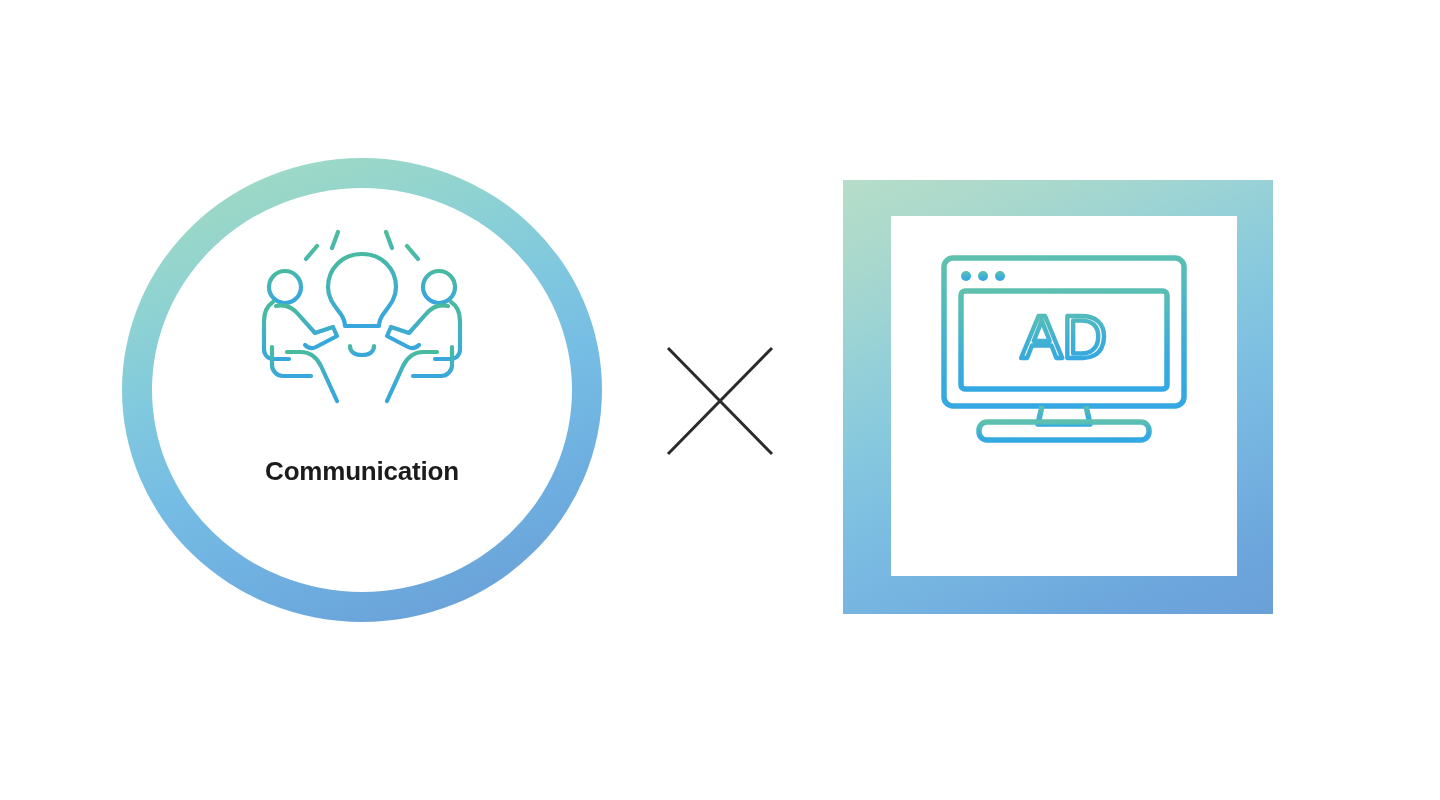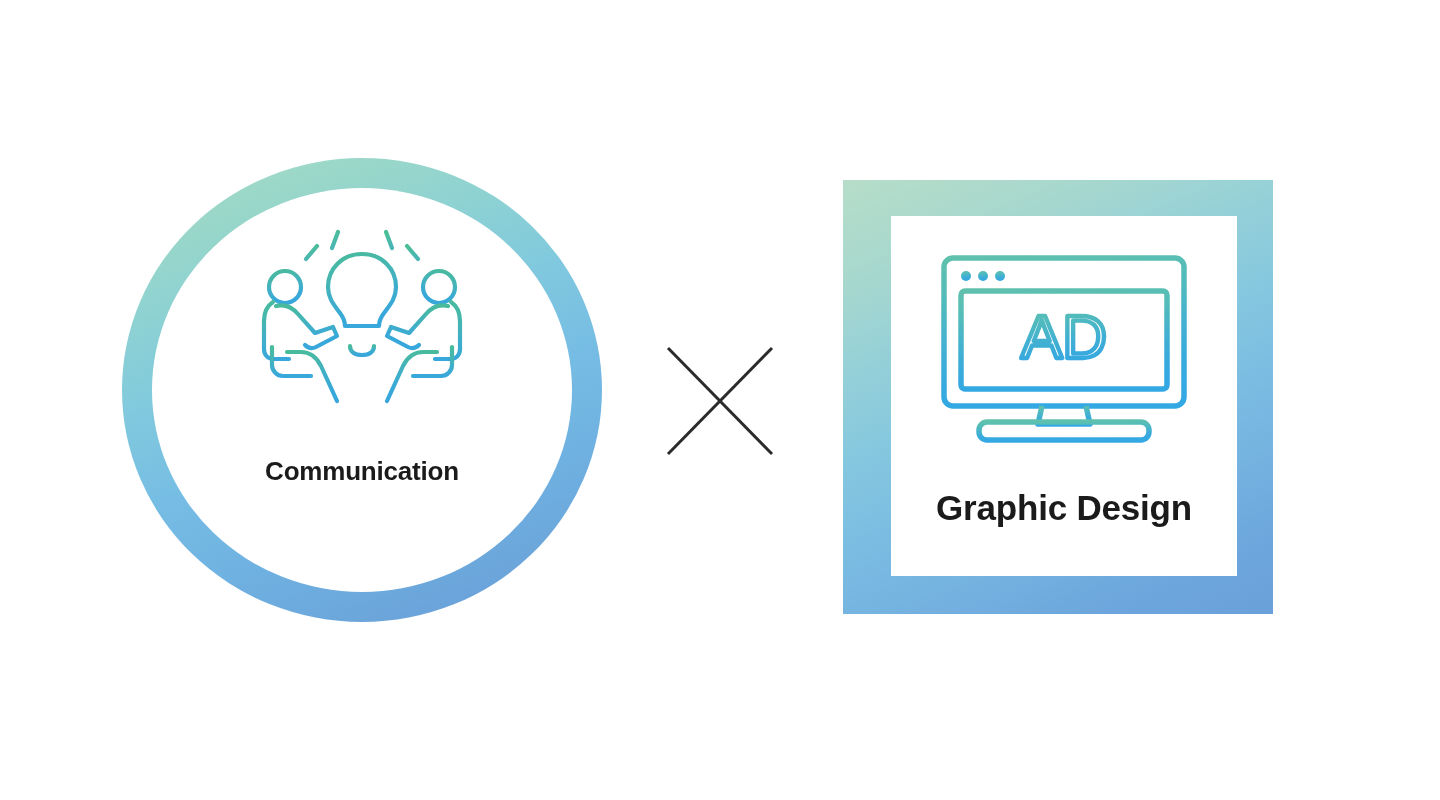--- a/index.html
+++ b/index.html
@@ -258,17 +258,16 @@
 
         <rect x="22" y="37" width="206" height="98" rx="4" ry="4" fill="none" stroke="url(#gradMon)" stroke-width="5.5"></rect>
 
         <text x="125" y="104" text-anchor="middle" font-family="'Liberation Sans Narrow','Liberation Sans',sans-serif" font-size="62" font-weight="400" fill="none" stroke="url(#gradMon)" stroke-width="4.4" stroke-linejoin="round">AD</text>
 
         <path d="M103 152 l -4 18 l 52 0 l -4 -18" fill="none" stroke="url(#gradMon)" stroke-width="5.5" stroke-linejoin="round"></path>
 
         <rect x="40" y="168" width="170" height="18" rx="8" ry="8" fill="none" stroke="url(#gradMon)" stroke-width="5.5"></rect>
       </svg>
 
-      <div class="square-label">Graphic Design</div>
     </div>
   </div>
 
 </div>
 
 </body></html>

